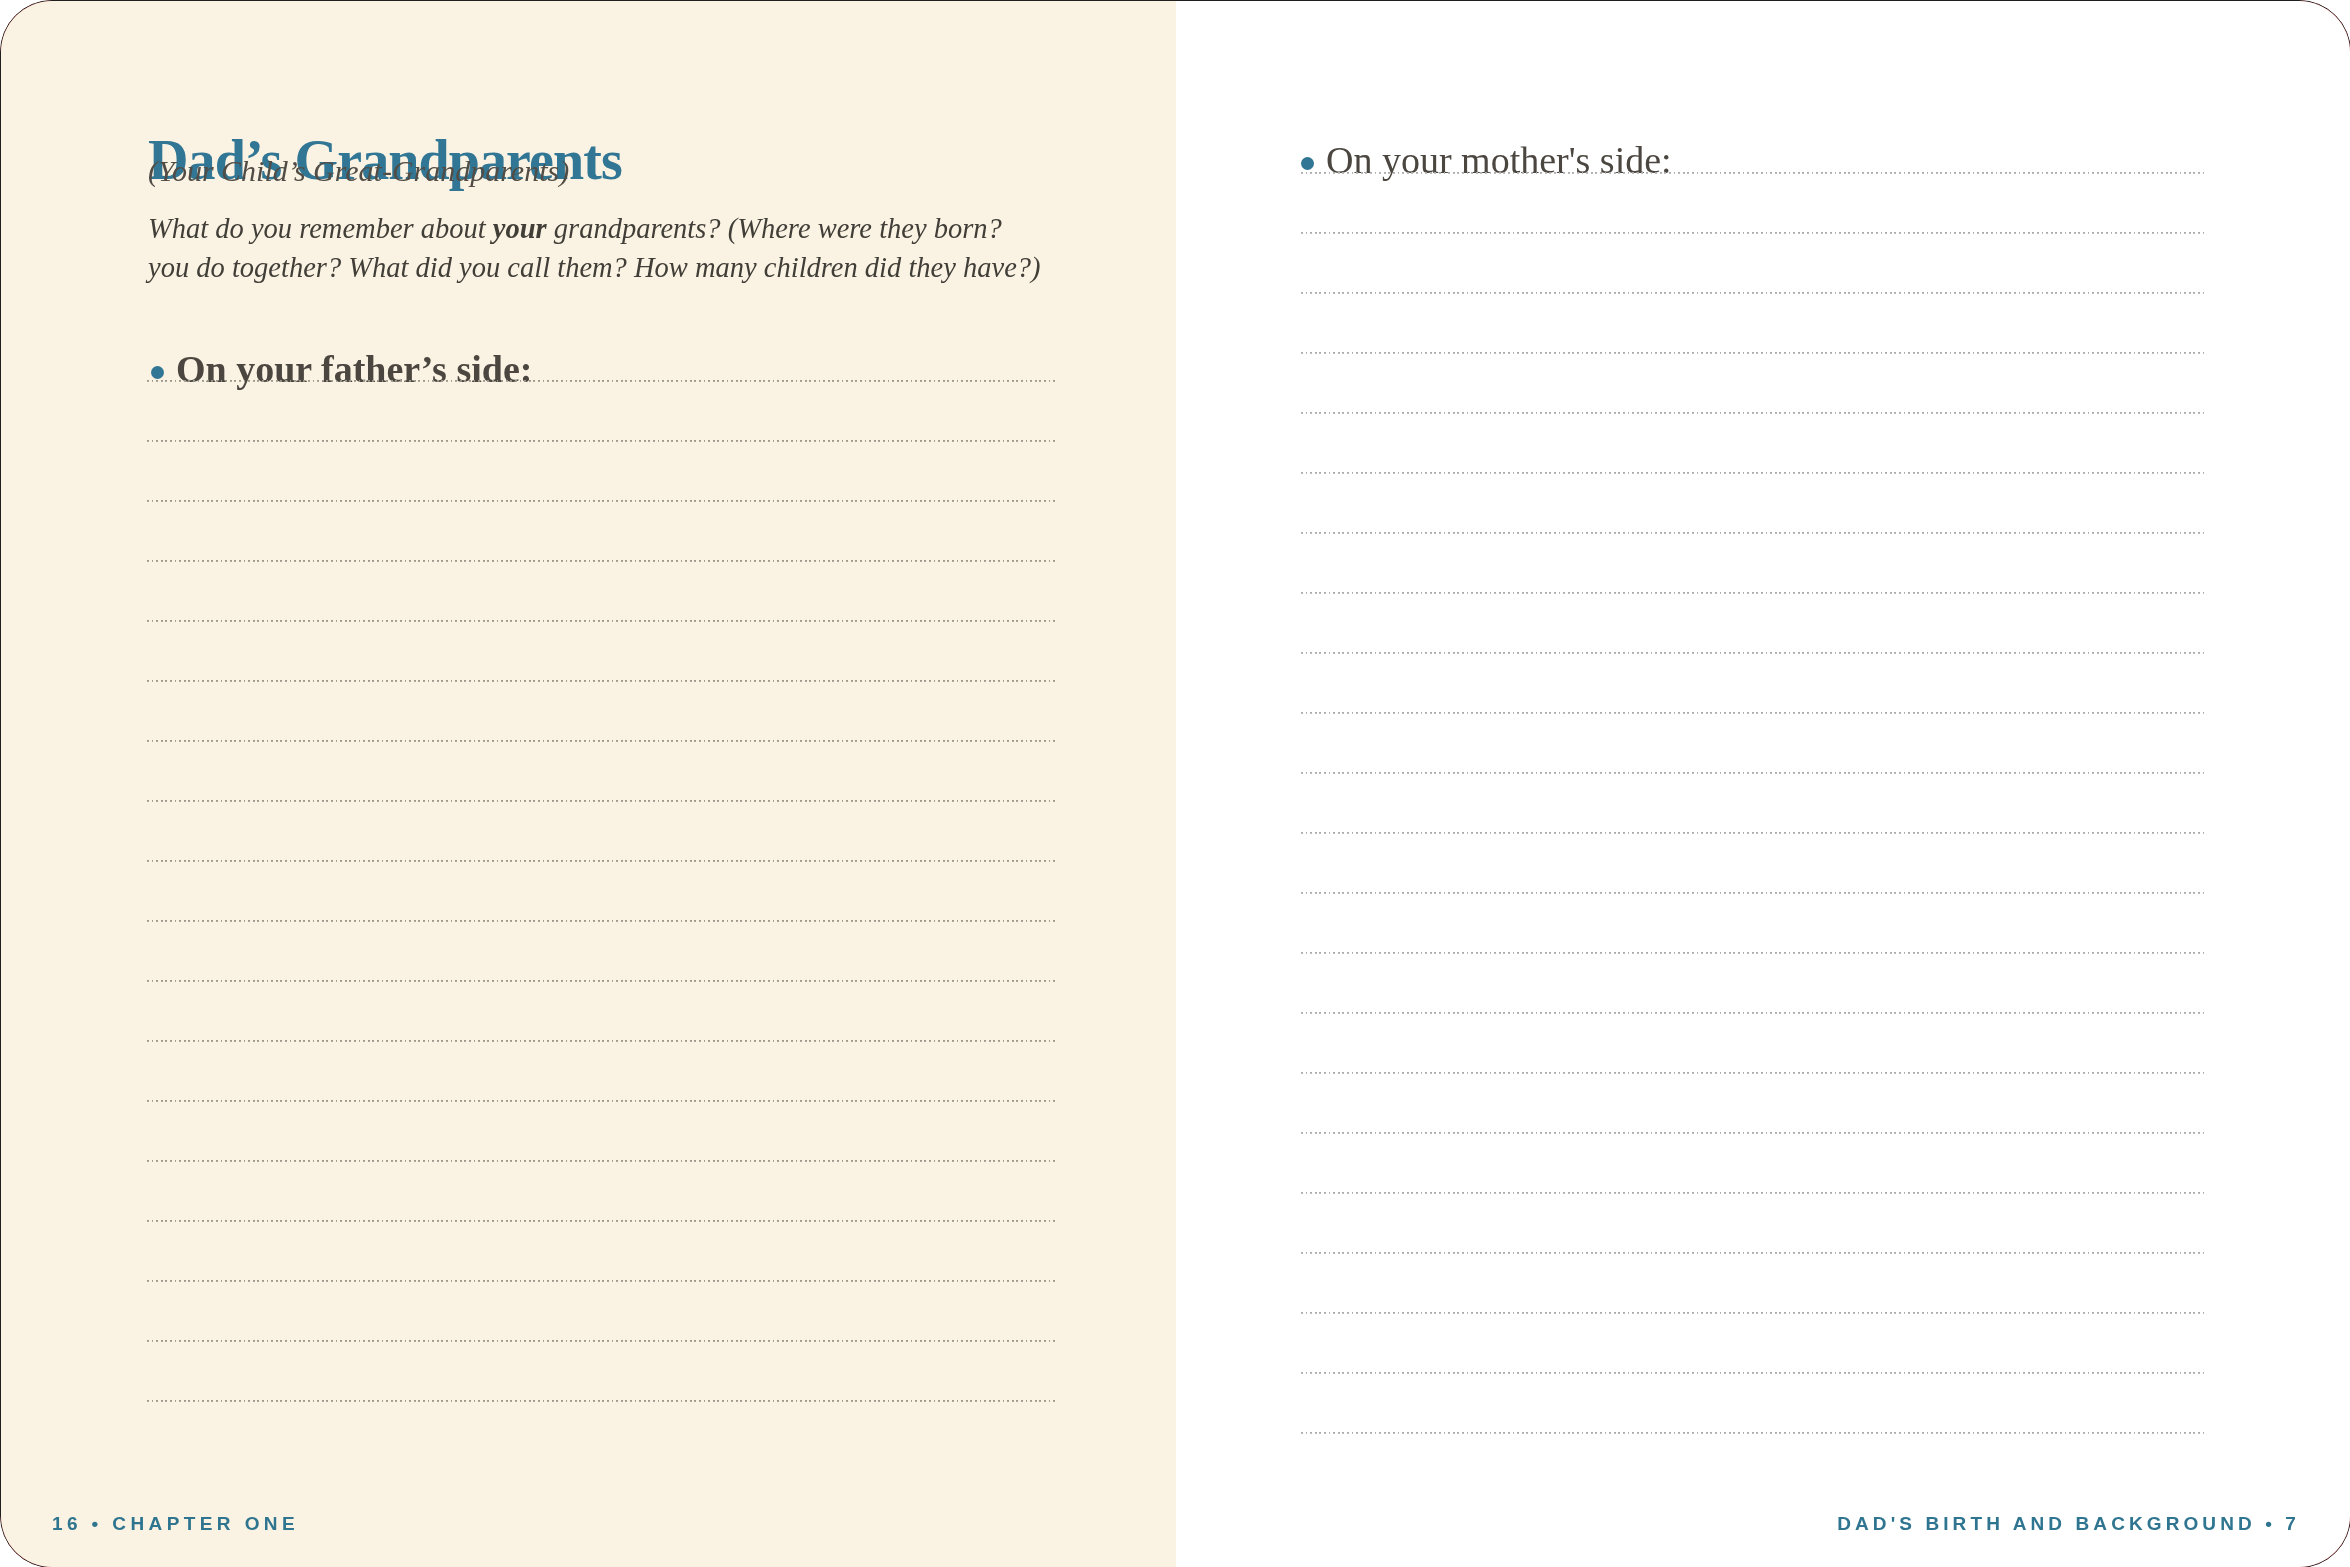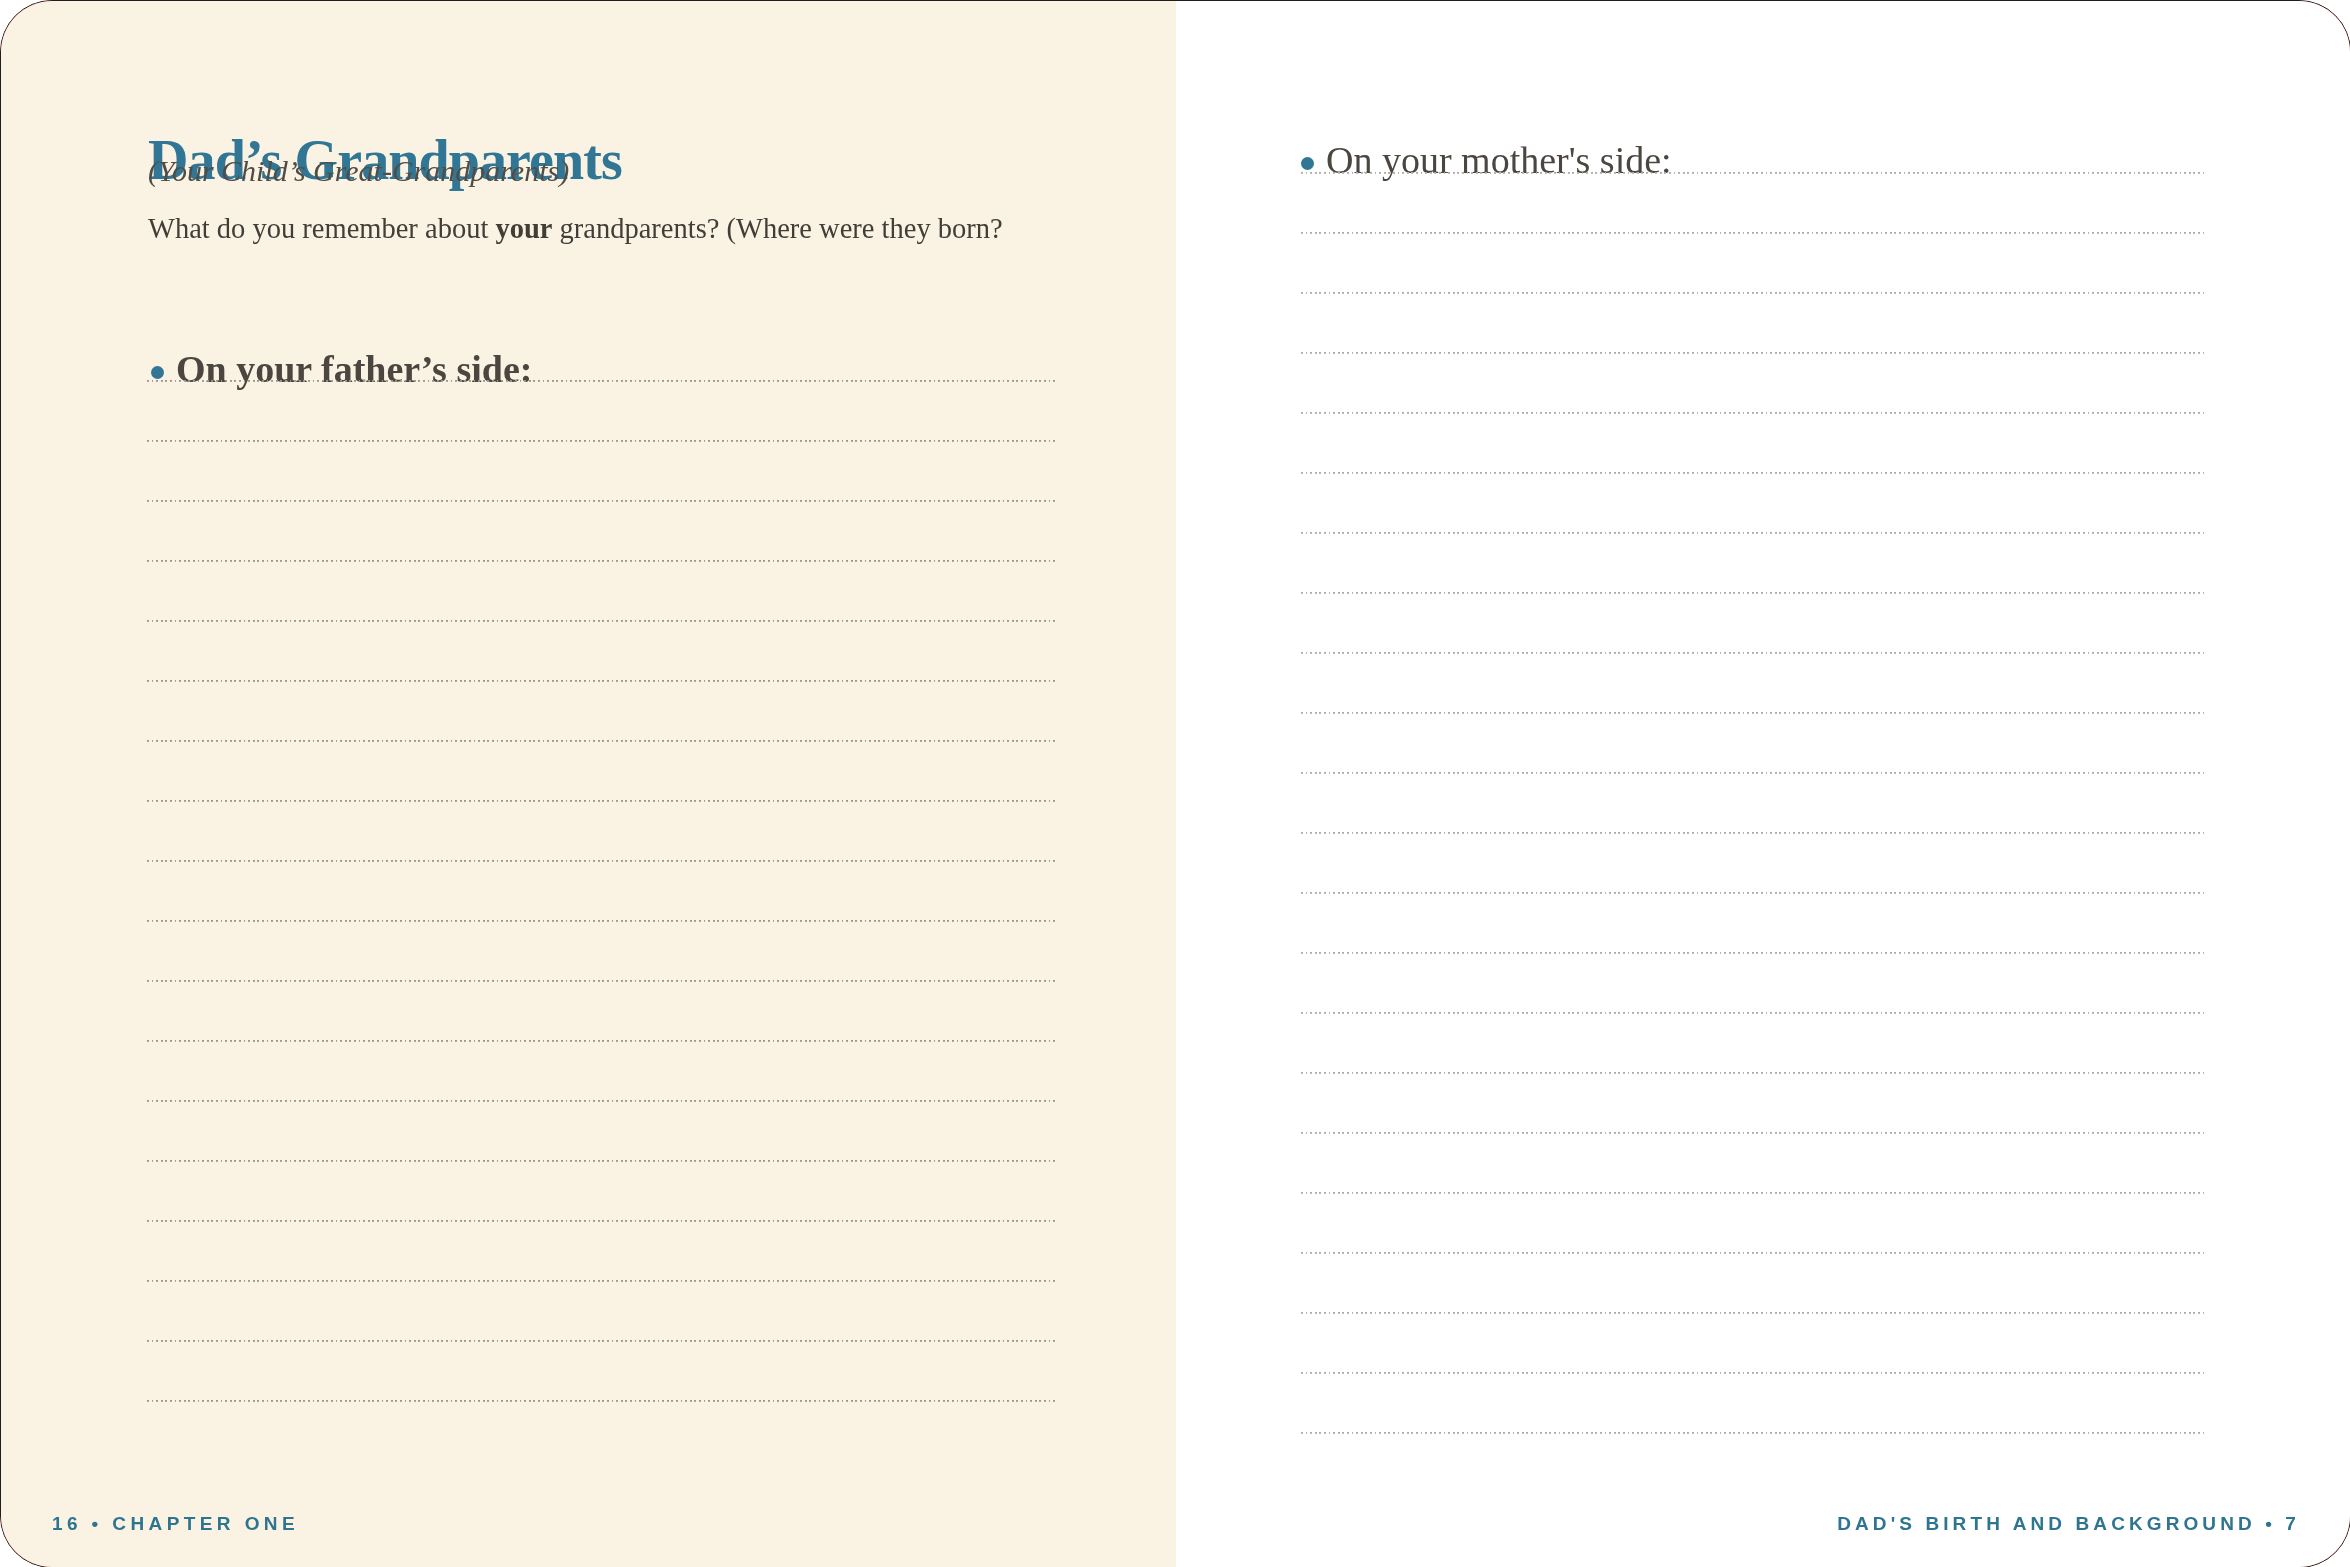--- a/index.html
+++ b/index.html
@@ -41,20 +41,21 @@
     font-style: italic;
     font-weight: normal;
     color: #514d46;
     white-space: nowrap;
   }
   .prompt {
     position: absolute;
     left: 147px; top: 208px;
     font-size: 28.5px;
     line-height: 39px;
+    font-style: italic;
     color: #413e38;
   }
   .prompt .line { white-space: nowrap; }
   .prompt .em { font-weight: bold; }
 
   .section-label {
     position: absolute;
     display: flex;
     align-items: center;
     font-size: 38px;
@@ -103,20 +104,21 @@
 <div class="spread">
 
   <div class="page left">
 
     <h1 class="title">Dad’s Grandparents</h1>
 
     <div class="subtitle">(Your Child’s Great-Grandparents)</div>
 
     <div class="prompt">
       <div class="line"><span>What do you remember about </span><span class="em">your</span><span> grandparents? (Where were they born?</span></div>
+      <div class="line">you do together? What did you call them? How many children did they have?)</div>
     </div>
 
     <div class="section-label label-left">
       <span class="bullet"></span>
       <span>On your father’s side:</span>
     </div>
 
     <div class="rules rules-left">
         <div class="rule"></div>
         <div class="rule"></div>

